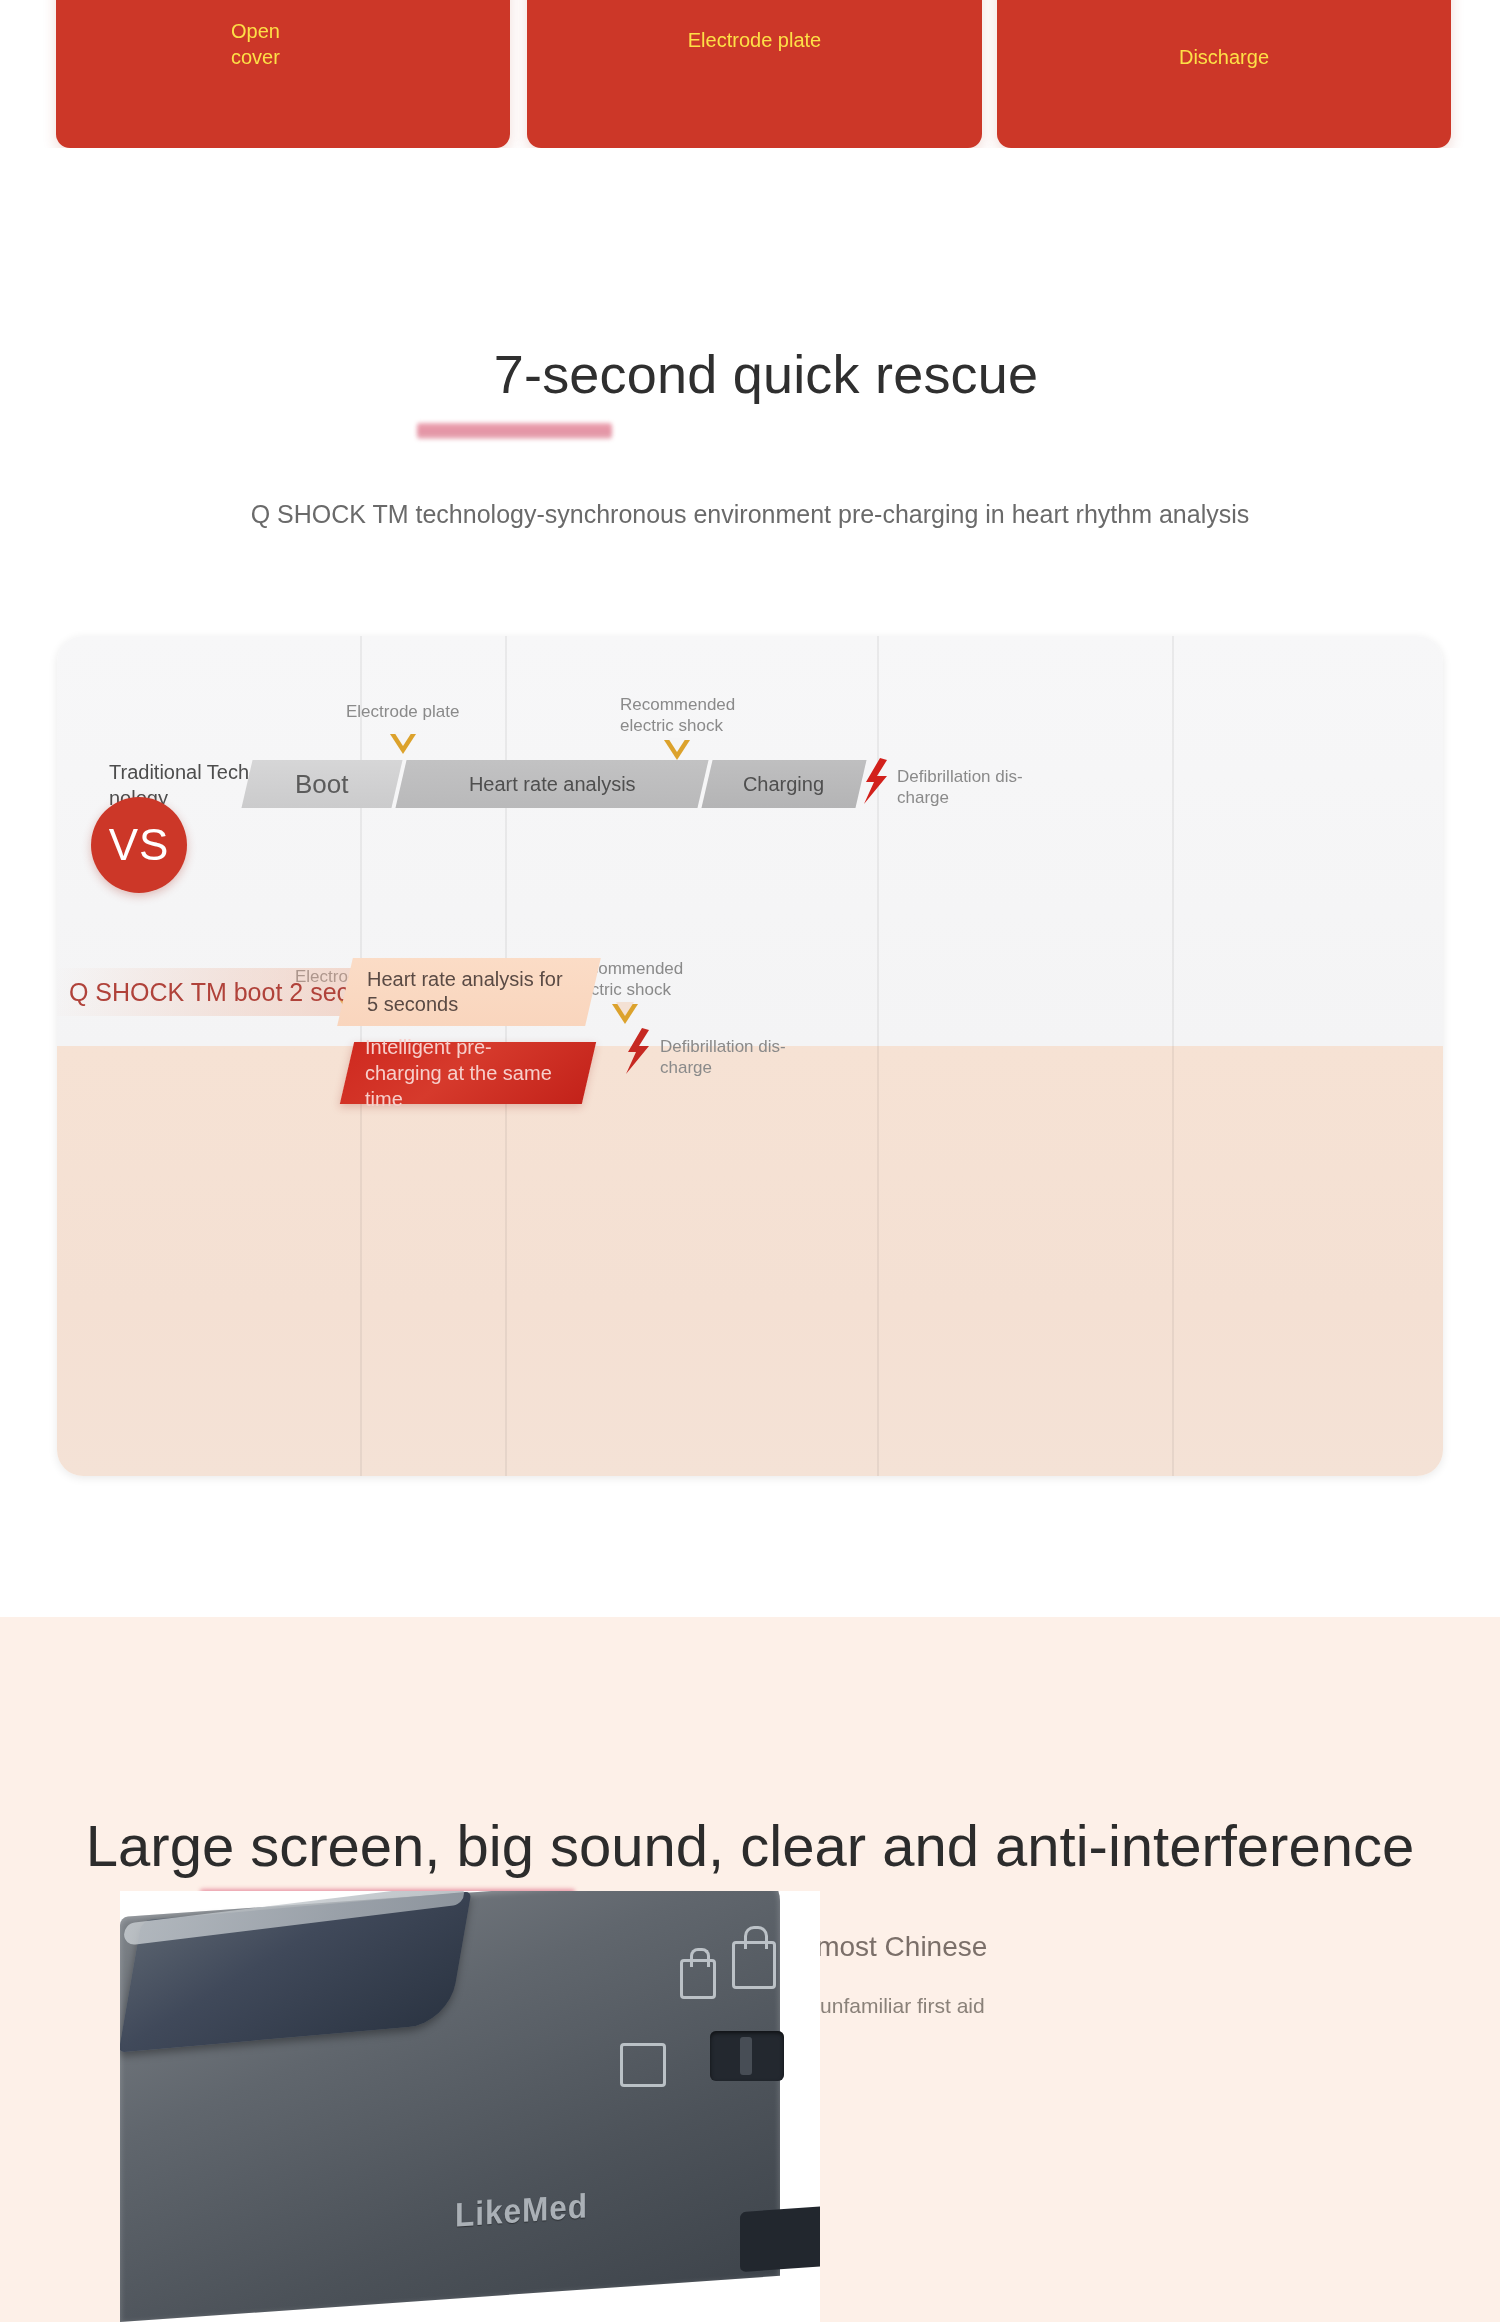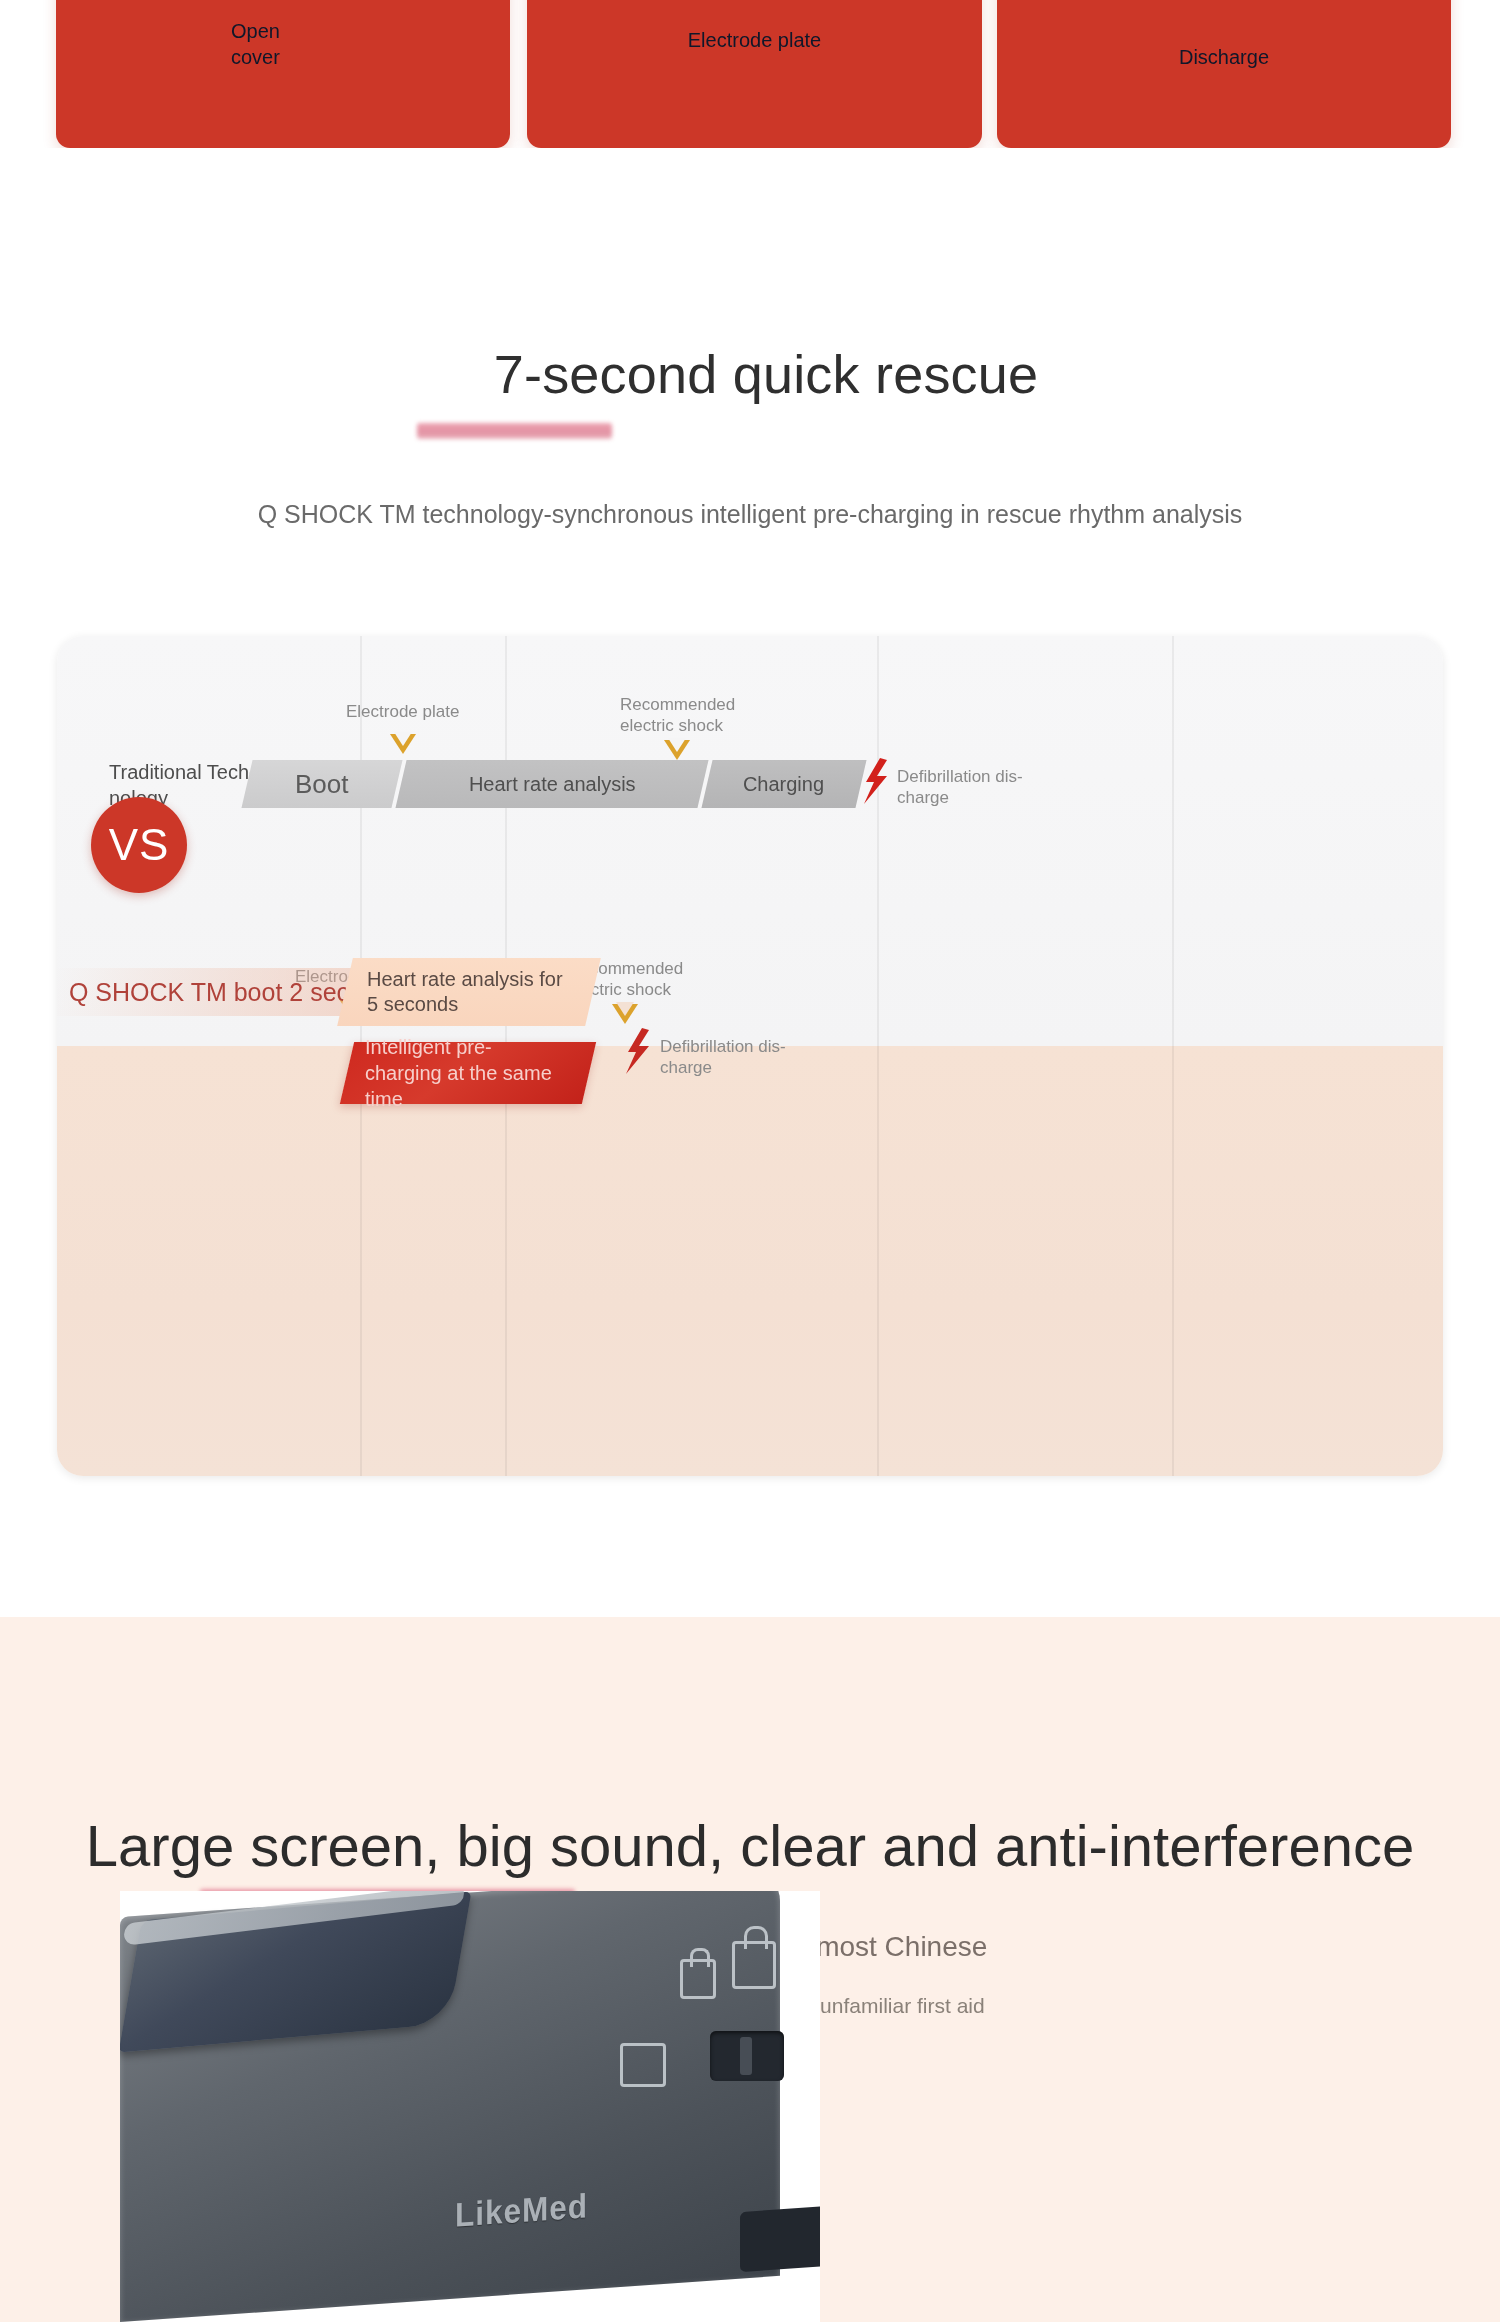--- a/index.html
+++ b/index.html
@@ -18,21 +18,21 @@
     background:#fff;
   }
   .rcard{
     position:absolute;top:-60px;height:208px;
     background:#cc3728;
     border-radius:14px;
     box-shadow:0 6px 14px rgba(180,60,40,.18);
   }
   .rcard .rlabel{
     position:absolute;left:0;right:0;
-    color:#0f172a;
+    color:#fde047;
     font-size:20px;
     line-height:26px;
     text-align:center;
   }
   .rcard-1{left:56px;width:454px;}
   .rcard-1 .rlabel{top:78px;text-align:left;left:175px;width:120px;}
   .rcard-2{left:527px;width:455px;}
   .rcard-2 .rlabel{top:87px;}
   .rcard-3{left:997px;width:454px;}
   .rcard-3 .rlabel{top:104px;}
@@ -249,21 +249,21 @@
     <div class="rcard rcard-3">
 
       <div class="rlabel">Discharge</div>
     </div>
   </div>
 
   <div class="sec1">
 
     <div class="h1-title">7-second quick rescue</div>
     <div class="h1-underline"></div>
-    <div class="h1-sub">Q SHOCK TM technology-synchronous intelligent pre-charging in rescue rhythm analysis</div>
+    <div class="h1-sub">Q SHOCK TM technology-synchronous environment pre-charging in heart rhythm analysis</div>
 
     <div class="panel">
       <div class="panel-top"></div>
       <div class="panel-bottom"></div>
 
       <div class="vline vl1"></div>
       <div class="vline vl2"></div>
       <div class="vline vl3"></div>
       <div class="vline vl4"></div>
 

